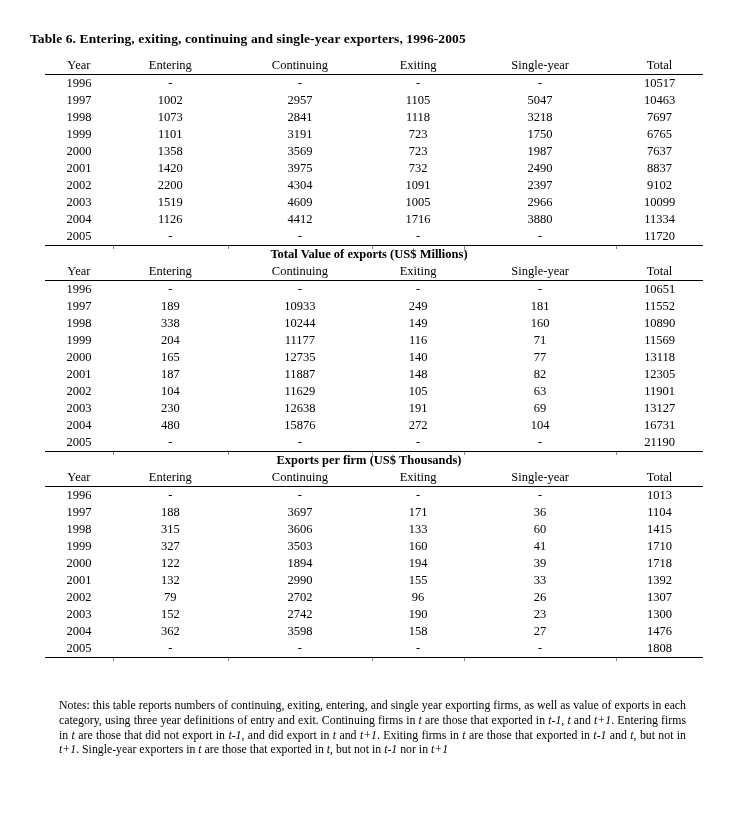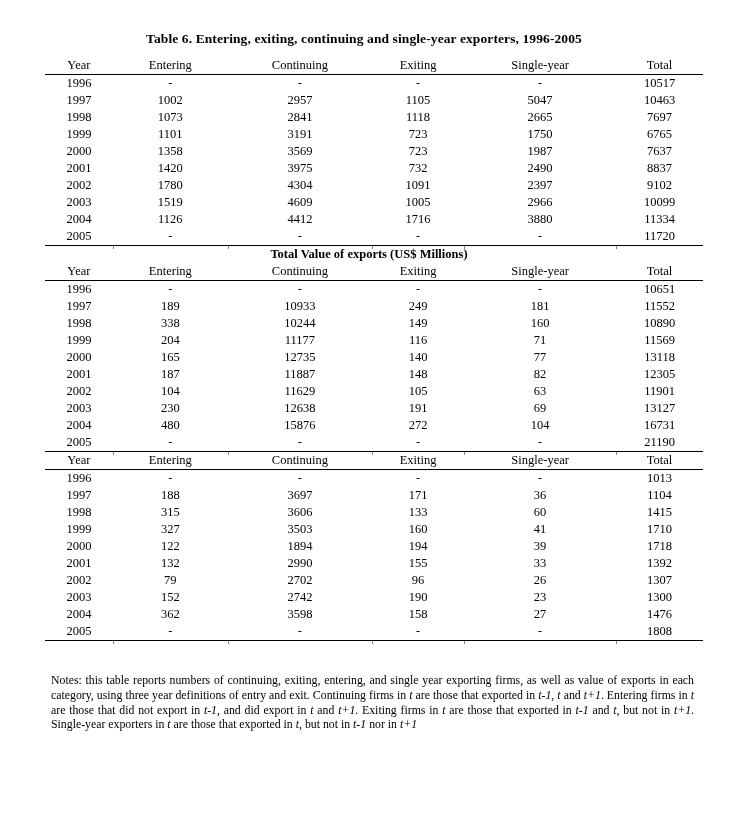--- a/index.html
+++ b/index.html
@@ -12,21 +12,20 @@
   .page {
     position: relative;
     width: 738px;
     height: 817px;
     background: #ffffff;
     overflow: hidden;
   }
   .title {
     font-size: 13.5px;
     font-weight: bold;
-    text-align: center;
     margin: 0;
     padding: 31px 40px 10px 30px;
     letter-spacing: 0.1px;
   }
   .section-header {
     font-size: 12.5px;
     font-weight: bold;
     text-align: center;
     line-height: 17px;
   }
@@ -61,21 +60,21 @@
     position: absolute;
     top: 0;
     width: 1px;
     height: 3px;
     background: #888;
   }
   .notes {
     font-size: 11.8px;
     line-height: 14.8px;
     text-align: justify;
-    margin: 4px;
+    margin: 12px;
     padding: 28px 40px 0 47px;
   }
 </style>
 </head>
 <body>
 
 <div class="page">
   <h1 class="title">Table 6.  Entering, exiting, continuing and single-year exporters, 1996-2005</h1>
   <div id="sections">
       <div class="section">
@@ -113,21 +112,21 @@
               <td>2957</td>
               <td>1105</td>
               <td>5047</td>
               <td>10463</td>
             </tr>
             <tr>
               <td>1998</td>
               <td>1073</td>
               <td>2841</td>
               <td>1118</td>
-              <td>2665</td>
+              <td>3218</td>
               <td>7697</td>
             </tr>
             <tr>
               <td>1999</td>
               <td>1101</td>
               <td>3191</td>
               <td>723</td>
               <td>1750</td>
               <td>6765</td>
             </tr>
@@ -142,21 +141,21 @@
             <tr>
               <td>2001</td>
               <td>1420</td>
               <td>3975</td>
               <td>732</td>
               <td>2490</td>
               <td>8837</td>
             </tr>
             <tr>
               <td>2002</td>
-              <td>1780</td>
+              <td>2200</td>
               <td>4304</td>
               <td>1091</td>
               <td>2397</td>
               <td>9102</td>
             </tr>
             <tr>
               <td>2003</td>
               <td>1519</td>
               <td>4609</td>
               <td>1005</td>
@@ -295,20 +294,21 @@
         </table>
         <div class="ticks">
           <span class="tick" style="left: 10.3%;"></span>
           <span class="tick" style="left: 27.8%;"></span>
           <span class="tick" style="left: 49.7%;"></span>
           <span class="tick" style="left: 63.7%;"></span>
           <span class="tick" style="left: 86.8%;"></span>
         </div>
       </div>
       <div class="section">
+        <div class="section-header">Exports per firm (US$ Thousands)</div>
         <table class="data-table">
           <colgroup>
             <col style="width: 10.3%;">
             <col style="width: 17.5%;">
             <col style="width: 21.9%;">
             <col style="width: 14%;">
             <col style="width: 23.1%;">
             <col style="width: 13.2%;">
           </colgroup>
           <thead>

